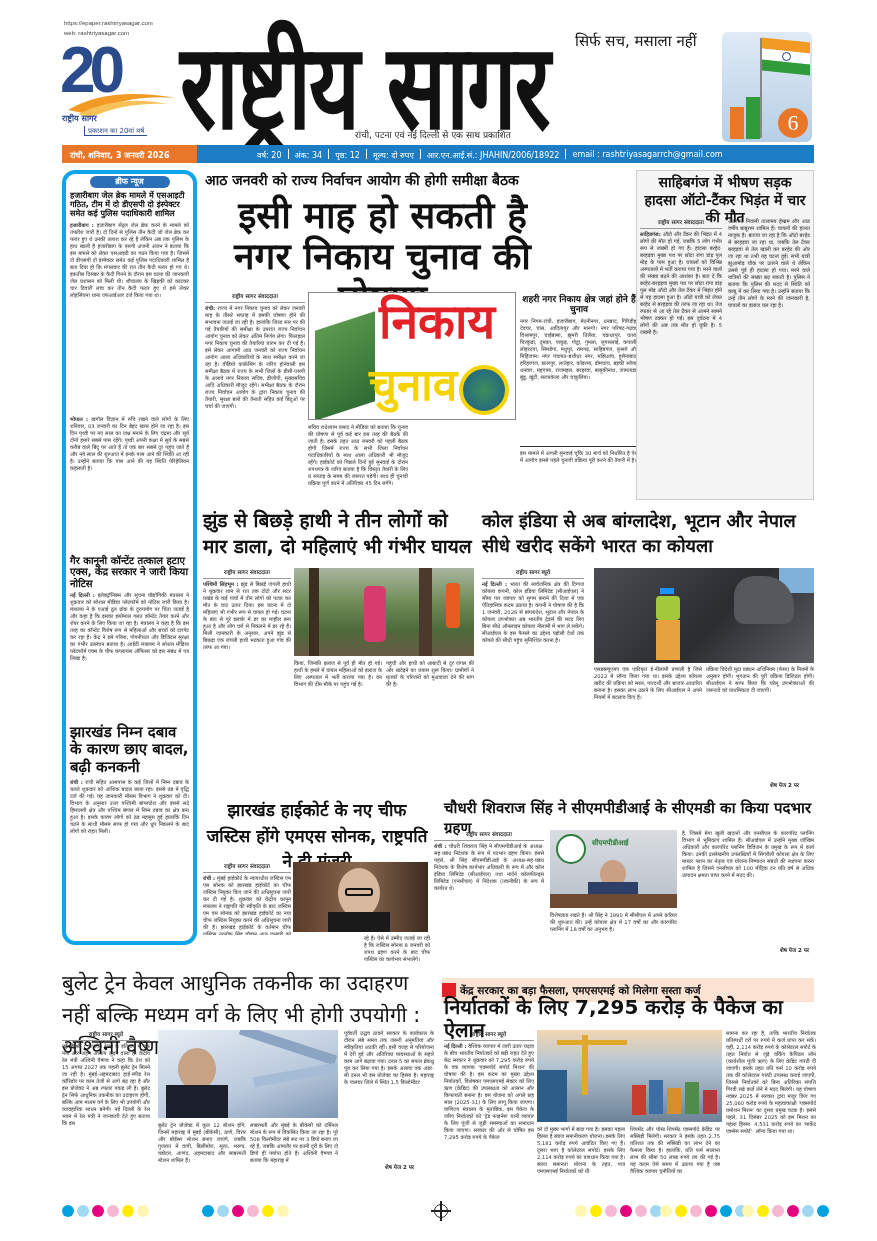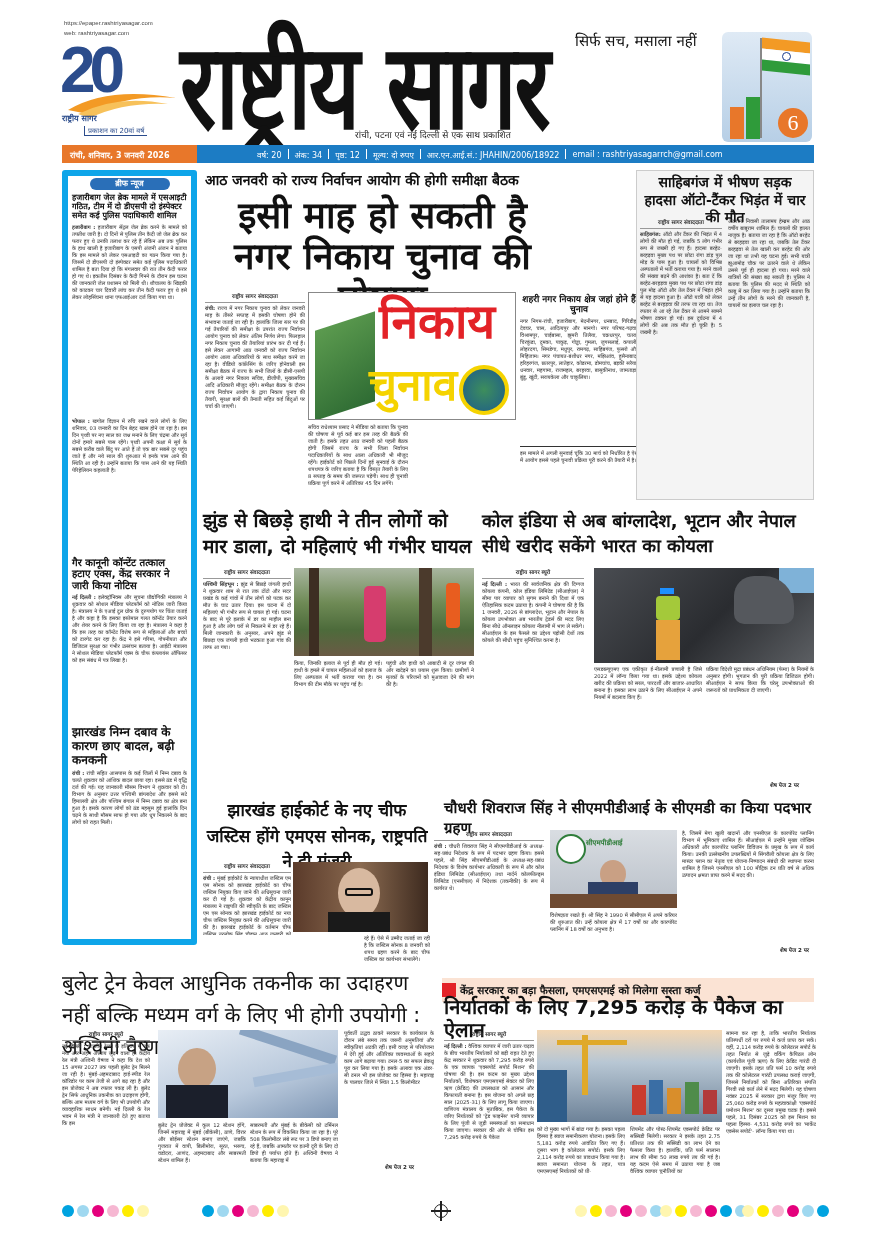--- a/index.html
+++ b/index.html
@@ -10,21 +10,21 @@
 .logo20{font-family:"Liberation Sans",sans-serif;font-weight:900;font-size:64px;color:#2b4c8c;letter-spacing:-6px;line-height:1}
 .masthead{font-family:"DejaVu Sans",sans-serif;font-weight:900;font-size:88px;line-height:1;color:#111;letter-spacing:-2px;transform:scaleY(1.35);transform-origin:top left}
 .tagline{font-weight:400;font-size:15px;color:#111}
 .subline{font-size:9px;color:#222}
 .infobar{left:62px;top:145px;width:752px;height:18px;background:#1c7cc4;color:#fff;font-size:8px;display:flex;align-items:center}
 .infobar .date{background:#e8772a;height:100%;display:flex;align-items:center;padding:0 8px;font-weight:700;width:135px}
 .infobar span.sep{border-left:1px solid #fff;height:10px;margin:0 6px}
 .col-text{font-size:5.2px;line-height:7px;color:#333;text-align:justify;overflow:hidden}
 .byline{font-size:5.5px;color:#333;text-align:center;font-weight:700}
 .hl{font-weight:800;color:#111;line-height:1.15}
-.box{border:6px solid #0ea5e9;border-radius:3px}
+.box{border:4px solid #0ea5e9;border-radius:13px}
 .photo{overflow:hidden}
 .dots{display:flex;gap:3px}
 .dot{width:12px;height:12px;border-radius:50%}
 </style>
 </head>
 <body>
 
 <div class="abs small-url" style="left:64px;top:20px">https://epaper.rashtriyasagar.com</div>
 <div class="abs small-url" style="left:64px;top:30px">web: rashtriyasagar.com</div>
 
@@ -76,21 +76,21 @@
     <div class="col-text" style="height:190px;margin-top:3px"><b>हजारीबाग :</b> <span>हजारीबाग सेंट्रल जेल ब्रेक करने के मामले को तफ्तीश जारी है। दो दिनों से पुलिस तीन कैदी जो जेल ब्रेक कर फरार हुए थे उनकी तलाश कर रहे हैं लेकिन अब तक पुलिस के हाथ खाली है हजारीबाग के एसपी अंजनी अंजन ने बताया कि इस मामले को लेकर एसआइटी का गठन किया गया है। जिसमें दो डीएसपी दो इंस्पेक्टर समेत कई पुलिस पदाधिकारी शामिल है बता दिया हो कि मंगलवार की रात तीन कैदी फरार हो गए थे। इकतीस दिसंबर के कैदी गिनने के दौरान इस घटना की जानकारी जेल प्रशासन को मिली थी। शौचालय के खिड़की को काटकर चार दिवारी लांघ कर तीन कैदी फरार हुए थे इसे लेकर लोहसिंघना थाना एफआईआर दर्ज किया गया था।</span></div>
   </div>
   <div style="padding:0 4px;margin-top:4px">
     <div class="col-text" style="height:135px;margin-top:3px"><b>भोपाल :</b> <span>खगोल विज्ञान में रुचि रखने वाले लोगों के लिए शनिवार, 03 जनवरी का दिन बेहद खास होने जा रहा है। इस दिन पृथ्वी पर नए साल का जश्न मनाने के लिए चंद्रमा और सूर्य दोनों हमारे सबसे पास रहेंगे। पृथ्वी अपनी कक्षा में सूर्य के सबसे करीब वाले बिंदु पर आते हैं तो एक बार सबसे दूर पहुंच जाते हैं और नये साल की शुरुआत में इनके पास आने की स्थिति आ रही है। उन्होंने बताया कि पास आने की यह स्थिति पेरिहेलियन कहलाती है।</span></div>
   </div>
   <div style="padding:0 4px;margin-top:4px">
     <div class="hl" style="font-size:10px">गैर कानूनी कॉन्टेंट तत्काल हटाए एक्स, केंद्र सरकार ने जारी किया नोटिस</div>
     <div class="col-text" style="height:128px;margin-top:3px"><b>नई दिल्ली :</b> <span>इलेक्ट्रॉनिक्स और सूचना प्रौद्योगिकी मंत्रालय ने शुक्रवार को सोशल मीडिया प्लेटफॉर्म को नोटिस जारी किया है। मंत्रालय ने के एआई टूल ग्रोक के दुरुपयोग पर चिंता जताई है और कहा है कि इसका इस्तेमाल गलत कॉन्टेंट तैयार करने और शेयर करने के लिए किया जा रहा है। मंत्रालय ने कहा है कि इस तरह का कॉन्टेंट विशेष रूप से महिलाओं और बच्चों को टारगेट कर रहा है। केंद्र ने इसे गरिमा, गोपनीयता और डिजिटल सुरक्षा का गंभीर उल्लंघन बताया है। आईटी मंत्रालय ने सोशल मीडिया प्लेटफॉर्म एक्स के चीफ कंप्लायंस ऑफिसर को इस संबंध में पत्र लिखा है।</span></div>
   </div>
   <div style="padding:0 4px;margin-top:4px">
-    <div class="hl" style="font-size:12px">झारखंड निम्न दबाव के कारण छाए बादल, बढ़ी कनकनी</div>
+    <div class="hl" style="font-size:15px">झारखंड निम्न दबाव के कारण छाए बादल, बढ़ी कनकनी</div>
     <div class="col-text" style="height:92px;margin-top:3px"><b>रांची :</b> <span>रांची सहित आसपास के कई जिलों में निम्न दबाव के चलते शुक्रवार को आंशिक बादल छाया रहा। इससे ठंड में वृद्धि दर्ज की गई। यह जानकारी मौसम विभाग ने शुक्रवार को दी। विभाग के अनुसार उत्तर पश्चिमी बांग्लादेश और इससे सटे हिमालयी क्षेत्र और पश्चिम बंगाल में निम्न दबाव का क्षेत्र बना हुआ है। इसके कारण लोगों को ठंड महसूस हुई हालांकि दिन चढ़ने के साथी मौसम साफ हो गया और धूप निकलने के बाद लोगों को राहत मिली।</span></div>
   </div>
 </div>
 
 <div class="abs hl" style="left:205px;top:172px;width:355px;font-size:14px">आठ जनवरी को राज्य निर्वाचन आयोग की होगी समीक्षा बैठक</div>
 <div class="abs hl" style="left:205px;top:195px;width:355px;font-size:37px;line-height:1.12;text-align:center">इसी माह हो सकती है नगर निकाय चुनाव की घोषणा</div>
 
 <div class="abs" style="left:205px;top:292px;width:100px">
   <div class="byline" style="border-bottom:1px solid #999;padding-bottom:2px">राष्ट्रीय सागर संवाददाता</div>
   <div class="col-text" style="height:200px;margin-top:2px"><b>रांची:</b> <span>राज्य में नगर निकाय चुनाव को लेकर जनवरी माह के तीसरे सप्ताह में इसकी घोषणा होने की संभावना जताई जा रही है। हालांकि जिला स्तर पर की गई तैयारियों की समीक्षा के उपरांत राज्य निर्वाचन आयोग चुनाव को लेकर अंतिम निर्णय लेगा। फिलहाल नगर निकाय चुनाव की तैयारियां प्रारंभ कर दी गई हैं। इसे लेकर आगामी आठ जनवरी को राज्य निर्वाचन आयोग आला अधिकारियों के साथ समीक्षा करने जा रहा है। वीडियो कांफ्रेंसिंग के जरिए होनेवाली इस समीक्षा बैठक में राज्य के सभी जिलों के डीसी-एसपी के अलावे नगर निकाय सचिव, डीजीपी, मुख्यसचिव आदि अधिकारी मौजूद रहेंगे। समीक्षा बैठक के दौरान राज्य निर्वाचन आयोग के द्वारा निकाय चुनाव की तैयारी, सुरक्षा बलों की तैनाती सहित कई बिंदुओं पर चर्चा की जाएगी।</span></div>
@@ -165,21 +165,21 @@
 <div class="abs col-text" style="left:293px;top:935px;width:68px;height:28px"></div>
 <div class="abs col-text" style="left:364px;top:935px;width:66px;height:28px">रहे हैं। ऐसे में उम्मीद जताई जा रही है कि जस्टिस सोनक 8 जनवरी को शपथ ग्रहण करने के बाद चीफ जस्टिस का कार्यभार संभालेंगे।</div>
 
 <div class="abs hl" style="left:444px;top:798px;width:370px;font-size:15px;font-weight:600;line-height:1.35">चौधरी शिवराज सिंह ने सीएमपीडीआई के सीएमडी का किया पदभार ग्रहण</div>
 <div class="abs" style="left:434px;top:830px;width:110px">
   <div class="byline" style="border-bottom:1px solid #999;padding-bottom:2px">राष्ट्रीय सागर संवाददाता</div>
   <div class="col-text" style="height:115px;margin-top:2px"><b>रांची :</b> <span>चौधरी शिवराज सिंह ने सीएमपीडीआई के अध्यक्ष-सह-प्रबंध निदेशक के रूप में पदभार ग्रहण किया। इससे पहले, श्री सिंह सीएमपीडीआई के अध्यक्ष-सह-प्रबंध निदेशक के विशेष कार्यभार अधिकारी के रूप में और कोल इंडिया लिमिटेड (सीआईएल) तथा नार्दर्न कोलफील्ड्स लिमिटेड (एनसीएल) में निदेशक (तकनीकी) के रूप में कार्यरत थे।</span></div>
 </div>
 <div class="abs photo" style="left:550px;top:830px;width:127px;height:78px;background:linear-gradient(180deg,#d9dde2,#b8bfc8)">
   <div style="position:absolute;left:6px;top:4px;width:30px;height:30px;border-radius:50%;border:2px solid #2f7d3a;background:#fff"></div>
-  <div style="position:absolute;left:36px;top:8px;font-size:7px;color:#2f7d3a;font-weight:700">सीएमपीडीआई</div>
+  <div style="position:absolute;left:42px;top:8px;font-size:7px;color:#2f7d3a;font-weight:700">सीएमपीडीआई</div>
   <div style="position:absolute;left:50px;top:30px;width:26px;height:28px;border-radius:50%;background:#c9a084"></div>
   <div style="position:absolute;left:38px;top:52px;width:50px;height:26px;background:#2d3f66"></div>
   <div style="position:absolute;left:0;top:64px;width:127px;height:14px;background:#6e4a32"></div>
 </div>
 <div class="abs col-text" style="left:550px;top:912px;width:127px;height:45px">विशेषज्ञता रखते हैं। श्री सिंह ने 1990 में सीसीएल में अपने करियर की शुरुआत की। उन्हें कोयला क्षेत्र में 17 वर्षों का और कारपोरेट प्लानिंग में 18 वर्षों का अनुभव है।</div>
 <div class="abs col-text" style="left:682px;top:830px;width:132px;height:115px">है, जिसमें मेगा खुली खदानों और एनसीएल के कारपोरेट प्लानिंग विभाग में भूमिकाएं शामिल हैं। सीआईएल में उन्होंने मुख्य जोखिम अधिकारी और कारपोरेट प्लानिंग डिविजन के प्रमुख के रूप में कार्य किया। उनकी उल्लेखनीय उपलब्धियों में सिंगरौली कोयला क्षेत्र के लिए मास्टर प्लान का नेतृत्व एवं योजना-निष्पादन संबंधी की स्थापना करना शामिल है जिसने एनसीएल को 100 मीट्रिक टन प्रति वर्ष से अधिक उत्पादन क्षमता प्राप्त करने में मदद की।</div>
 <div class="abs" style="left:780px;top:946px;font-size:5.5px;font-weight:800">शेष पेज 2 पर</div>
 
 <div class="abs hl" style="left:62px;top:968px;width:375px;font-size:20.5px;font-weight:500;line-height:1.55">बुलेट ट्रेन केवल आधुनिक तकनीक का उदाहरण नहीं बल्कि मध्यम वर्ग के लिए भी होगी उपयोगी : अश्विनी वैष्णव</div>
 <div class="abs" style="left:62px;top:1030px;width:88px">

